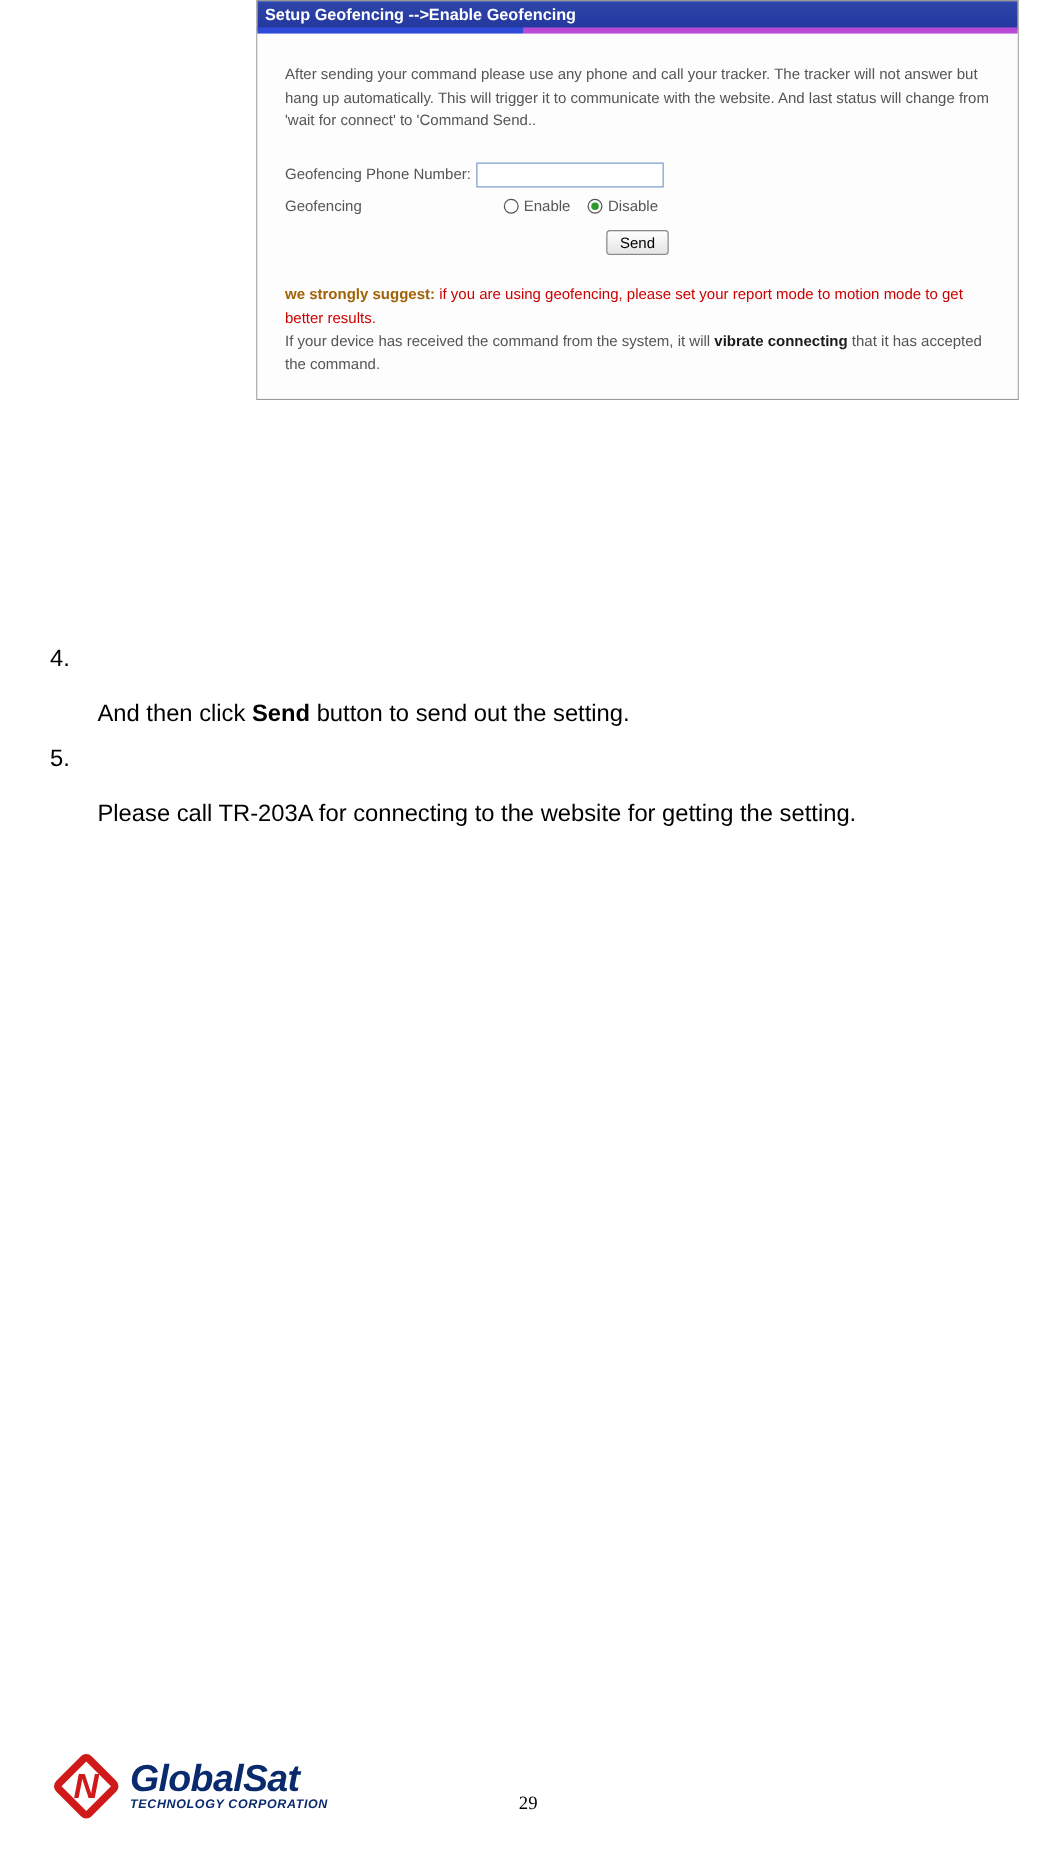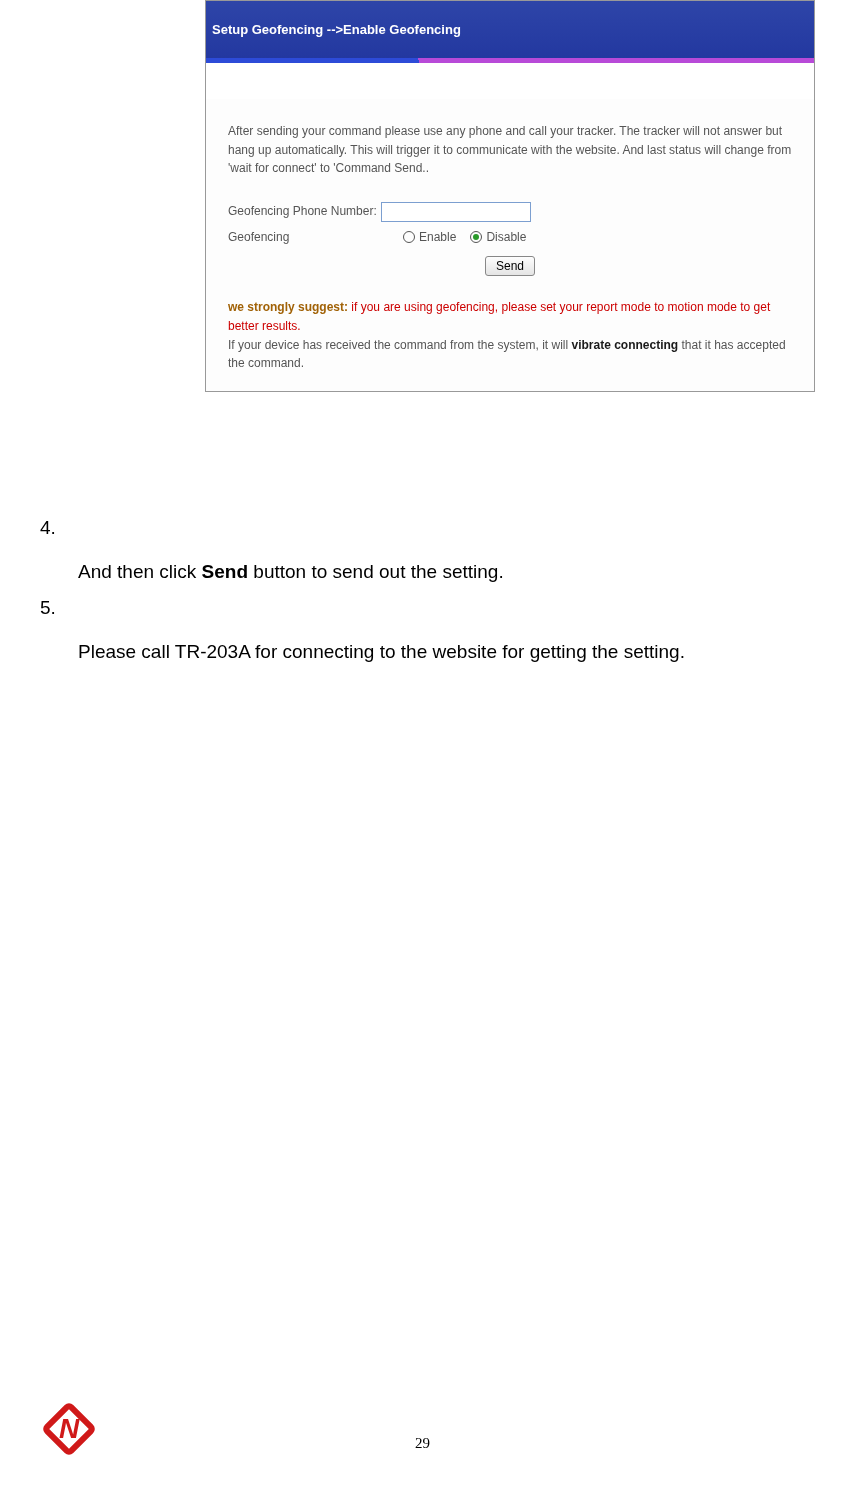--- a/index.html
+++ b/index.html
@@ -21,35 +21,34 @@
       top: 0;
       width: 610px;
       border: 1px solid #999;
     }
     .panel-title {
       background: #2b3f9a;
       background: linear-gradient(#2e45a8, #2338a0);
       color: #fff;
       font-weight: bold;
       font-size: 13px;
-      padding: 21px 6px;
+      padding: 3px 6px;
       border-bottom: 2px solid #a63cc2;
       border-image: linear-gradient(to right, #2d4bd8 35%, #b84ad8 35%) 1;
     }
     .panel-hr {
       height: 3px;
       background: linear-gradient(to right, #2d4bd8 35%, #b84ad8 35%, #b84ad8 100%);
     }
     .panel-body {
       padding: 23px 22px 18px 22px;
       font-size: 12px;
       color: #555;
       line-height: 1.55;
       background: #fdfdfd;
-      margin-top: 36px;
     }
     .panel-intro { margin-bottom: 24px; }
     .form-row {
       display: flex;
       align-items: center;
       margin: 6px 0;
     }
     .form-label {
       width: 175px;
       text-align: left;
@@ -206,17 +205,21 @@
       <div class="inst-num">5.</div>
       <div class="inst-text">Please call TR-203A for connecting to the website for getting the setting.</div>
     </div>
   </div>
 
   <div class="logo-wrap">
     <div class="logo-mark">
       <div class="diamond"></div>
       <div class="n-shape">N</div>
     </div>
+    <div class="logo-text">
+      <div class="logo-main">GlobalSat</div>
+      <div class="logo-sub">TECHNOLOGY CORPORATION</div>
+    </div>
   </div>
 
   <div class="page-num">29</div>
 
 </div>
 
 </body></html>

